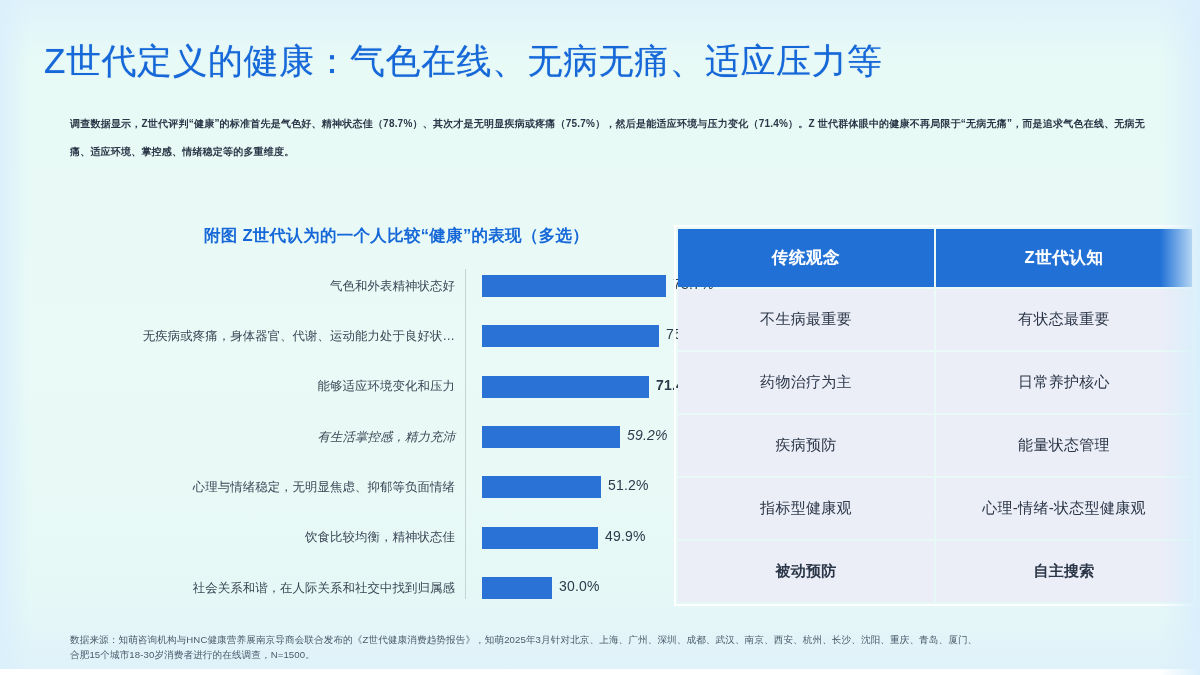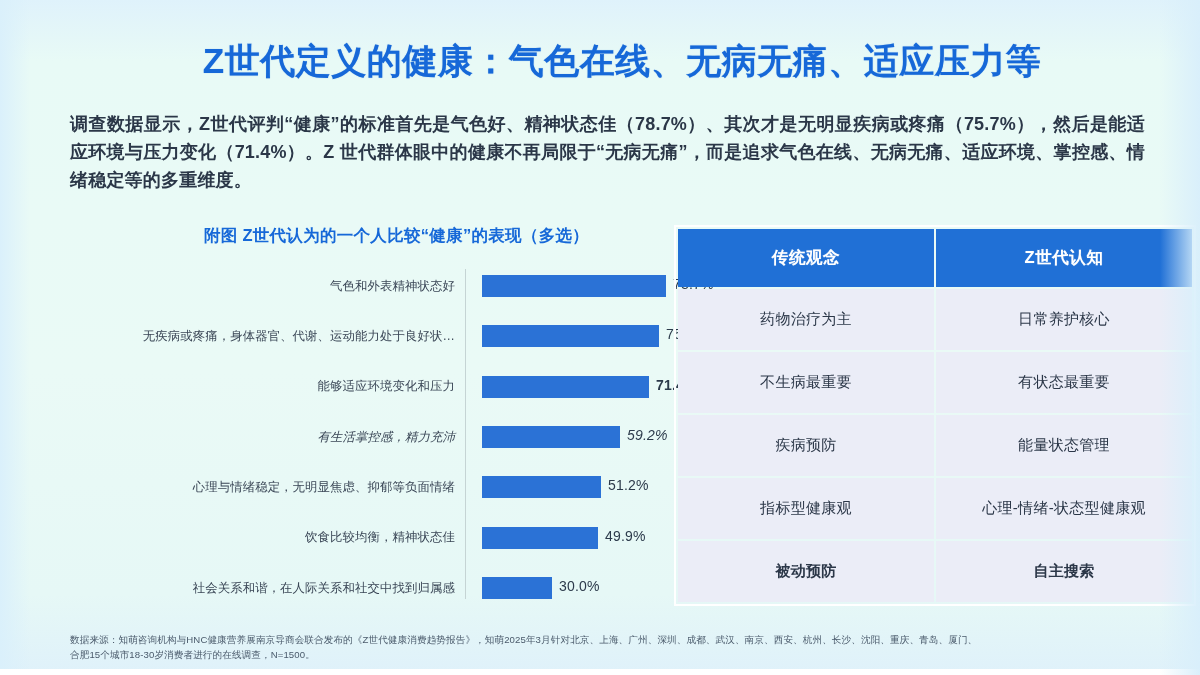--- a/index.html
+++ b/index.html
@@ -38,37 +38,37 @@
     width: 40px;
     background: linear-gradient(270deg, #d9effb 0%, rgba(234,250,246,0) 100%);
     pointer-events: none;
   }
 
   
   .title {
     position: absolute;
     left: 0; right: 0;
     top: 38px;
-    text-align: center;
+    text-align: left;
     font-size: 35px;
-    font-weight: bold;
+    font-weight: normal;
     letter-spacing: 0.5px;
     color: #1668d8;
     text-shadow: 0 0 1px rgba(22,104,216,.45);
     white-space: nowrap;
     padding-left: 44px;
   }
 
   
   .lead {
     position: absolute;
     left: 70px;
     top: 110px;
     width: 1075px;
-    font-size: 18px;
+    font-size: 10px;
     font-weight: bold;
     line-height: 28px;
     color: #2b3748;
     text-align: justify;
     letter-spacing: .2px;
   }
 
   
   .chart-panel {
     position: absolute;
@@ -261,26 +261,26 @@
 
   <table class="cmp-table">
     <thead>
       <tr>
         <th>传统观念</th>
         <th>Z世代认知</th>
       </tr>
     </thead>
     <tbody id="cmp-body">
         <tr>
+          <td>不生病最重要</td>
+          <td>有状态最重要</td>
+        </tr>
+        <tr>
           <td>药物治疗为主</td>
           <td>日常养护核心</td>
-        </tr>
-        <tr>
-          <td>不生病最重要</td>
-          <td>有状态最重要</td>
         </tr>
         <tr>
           <td>疾病预防</td>
           <td>能量状态管理</td>
         </tr>
         <tr>
           <td>指标型健康观</td>
           <td>心理-情绪-状态型健康观</td>
         </tr>
         <tr>

